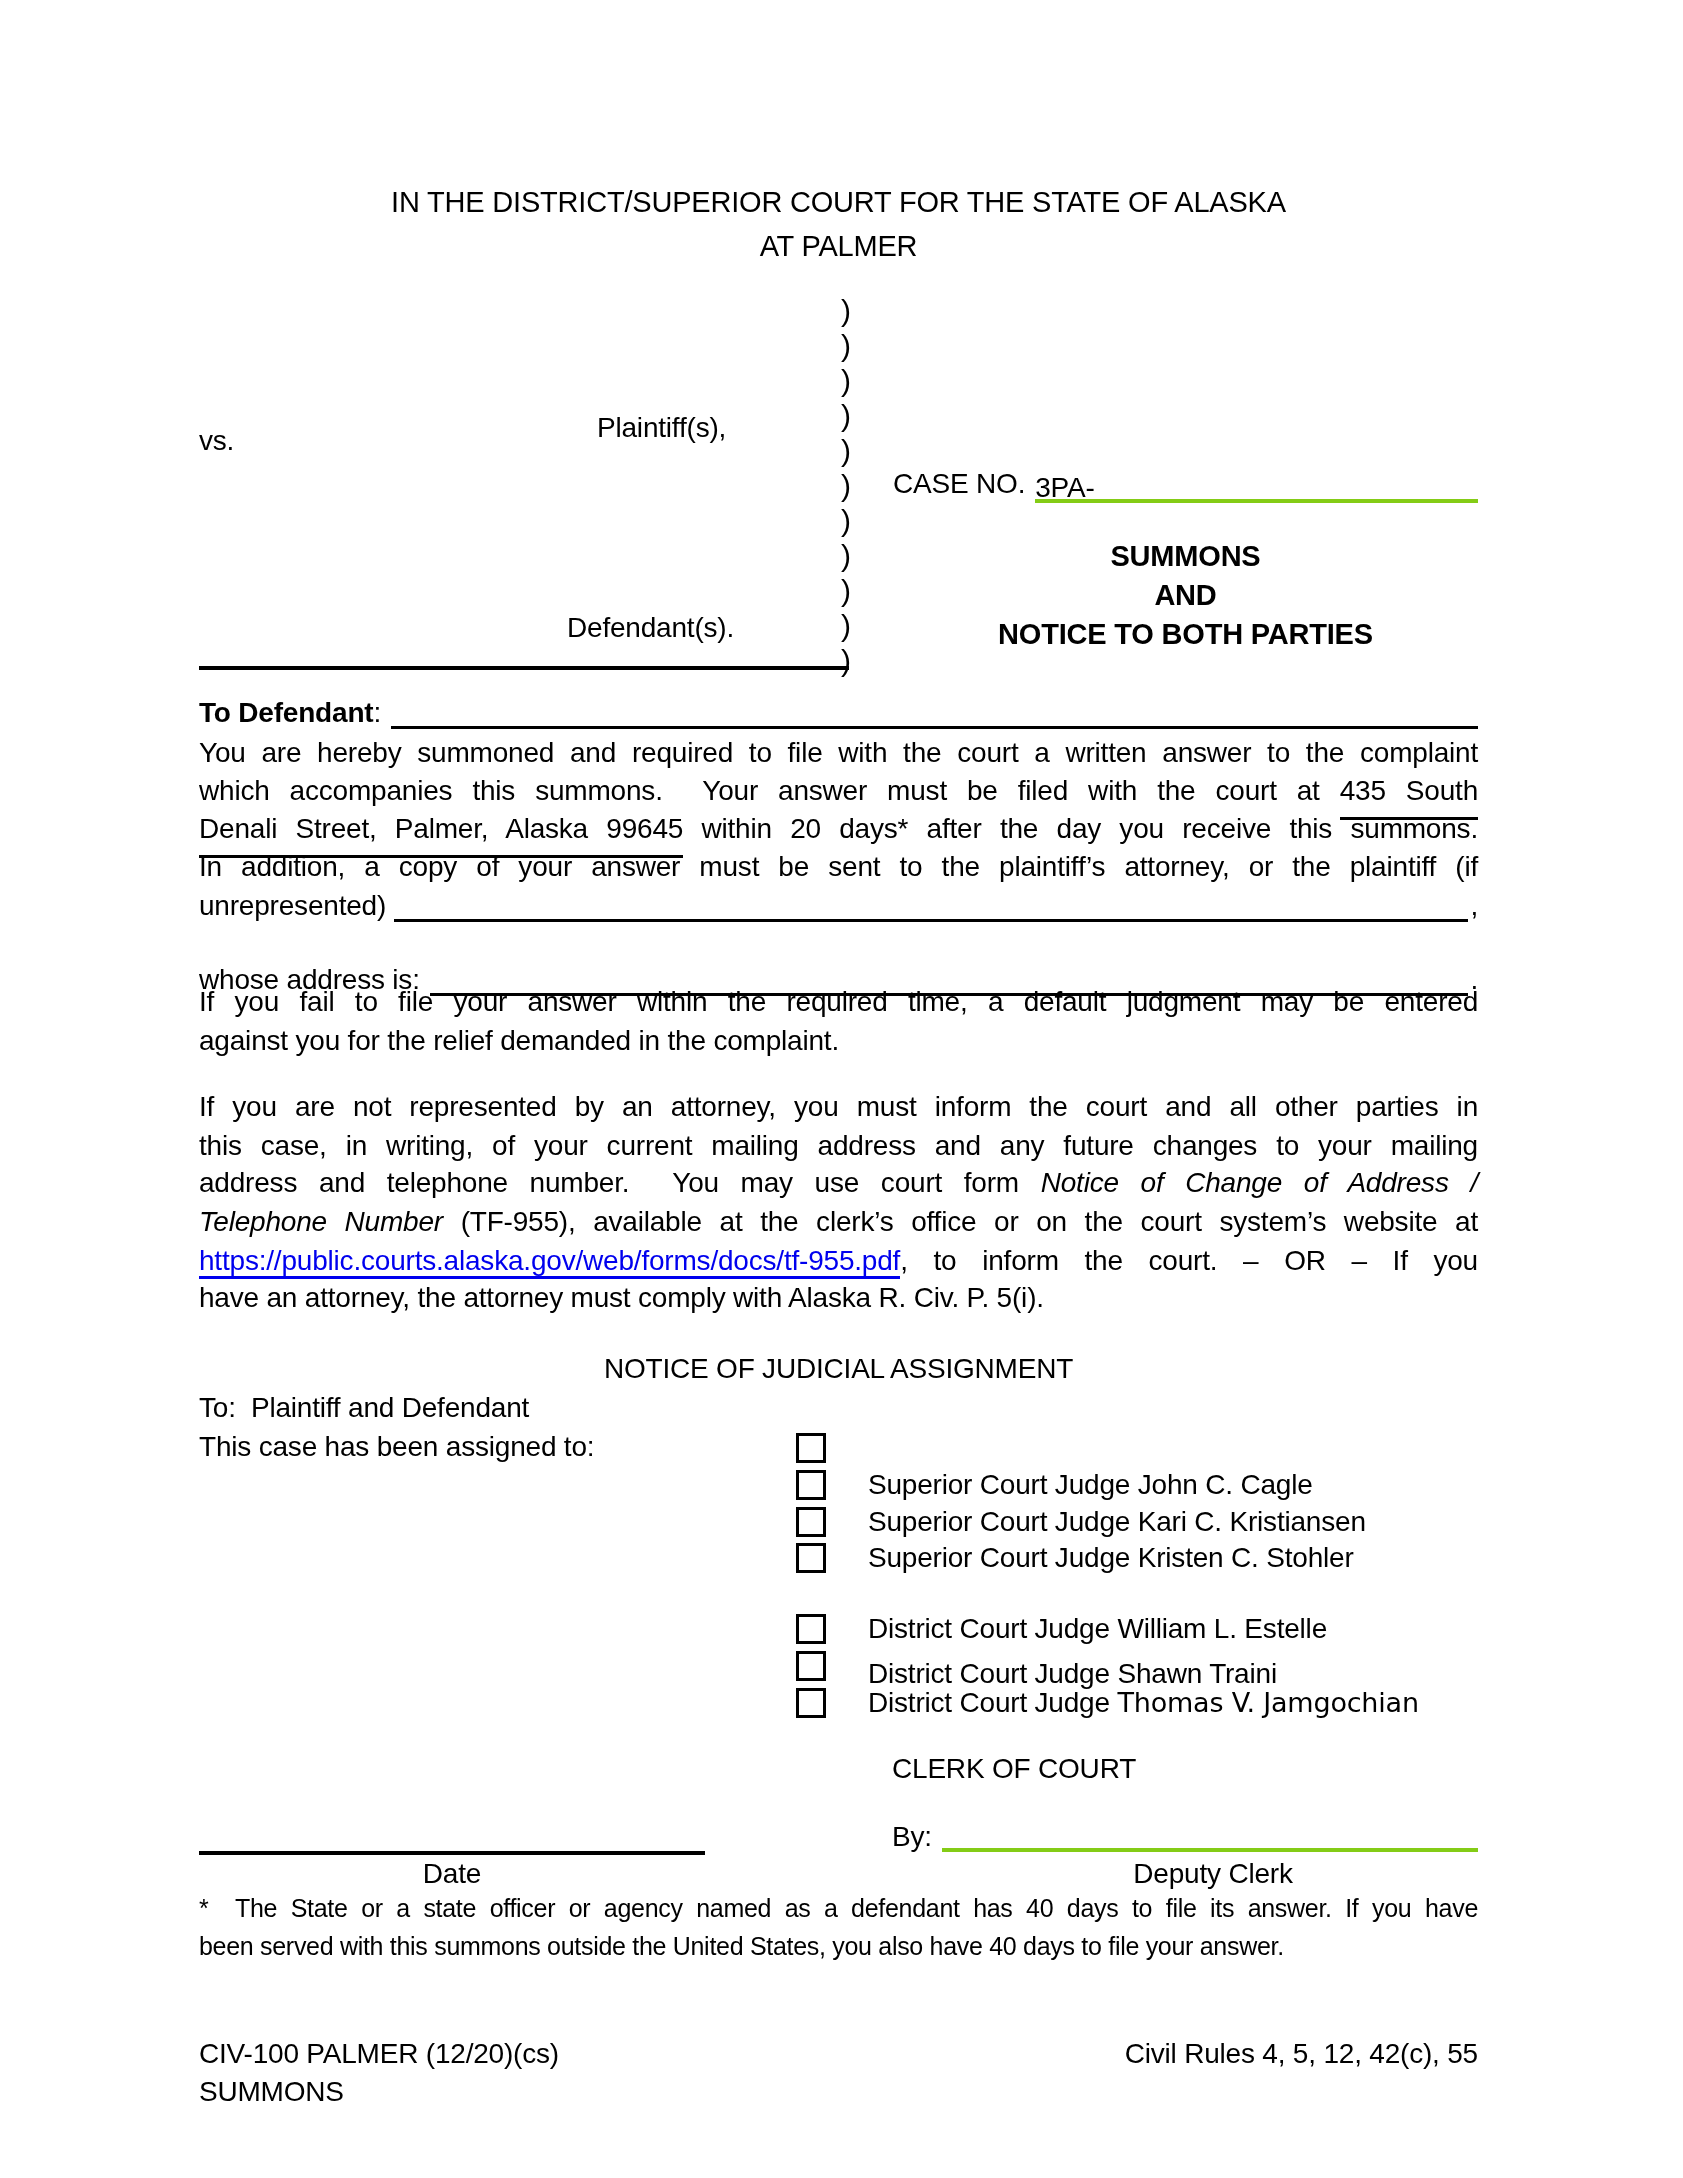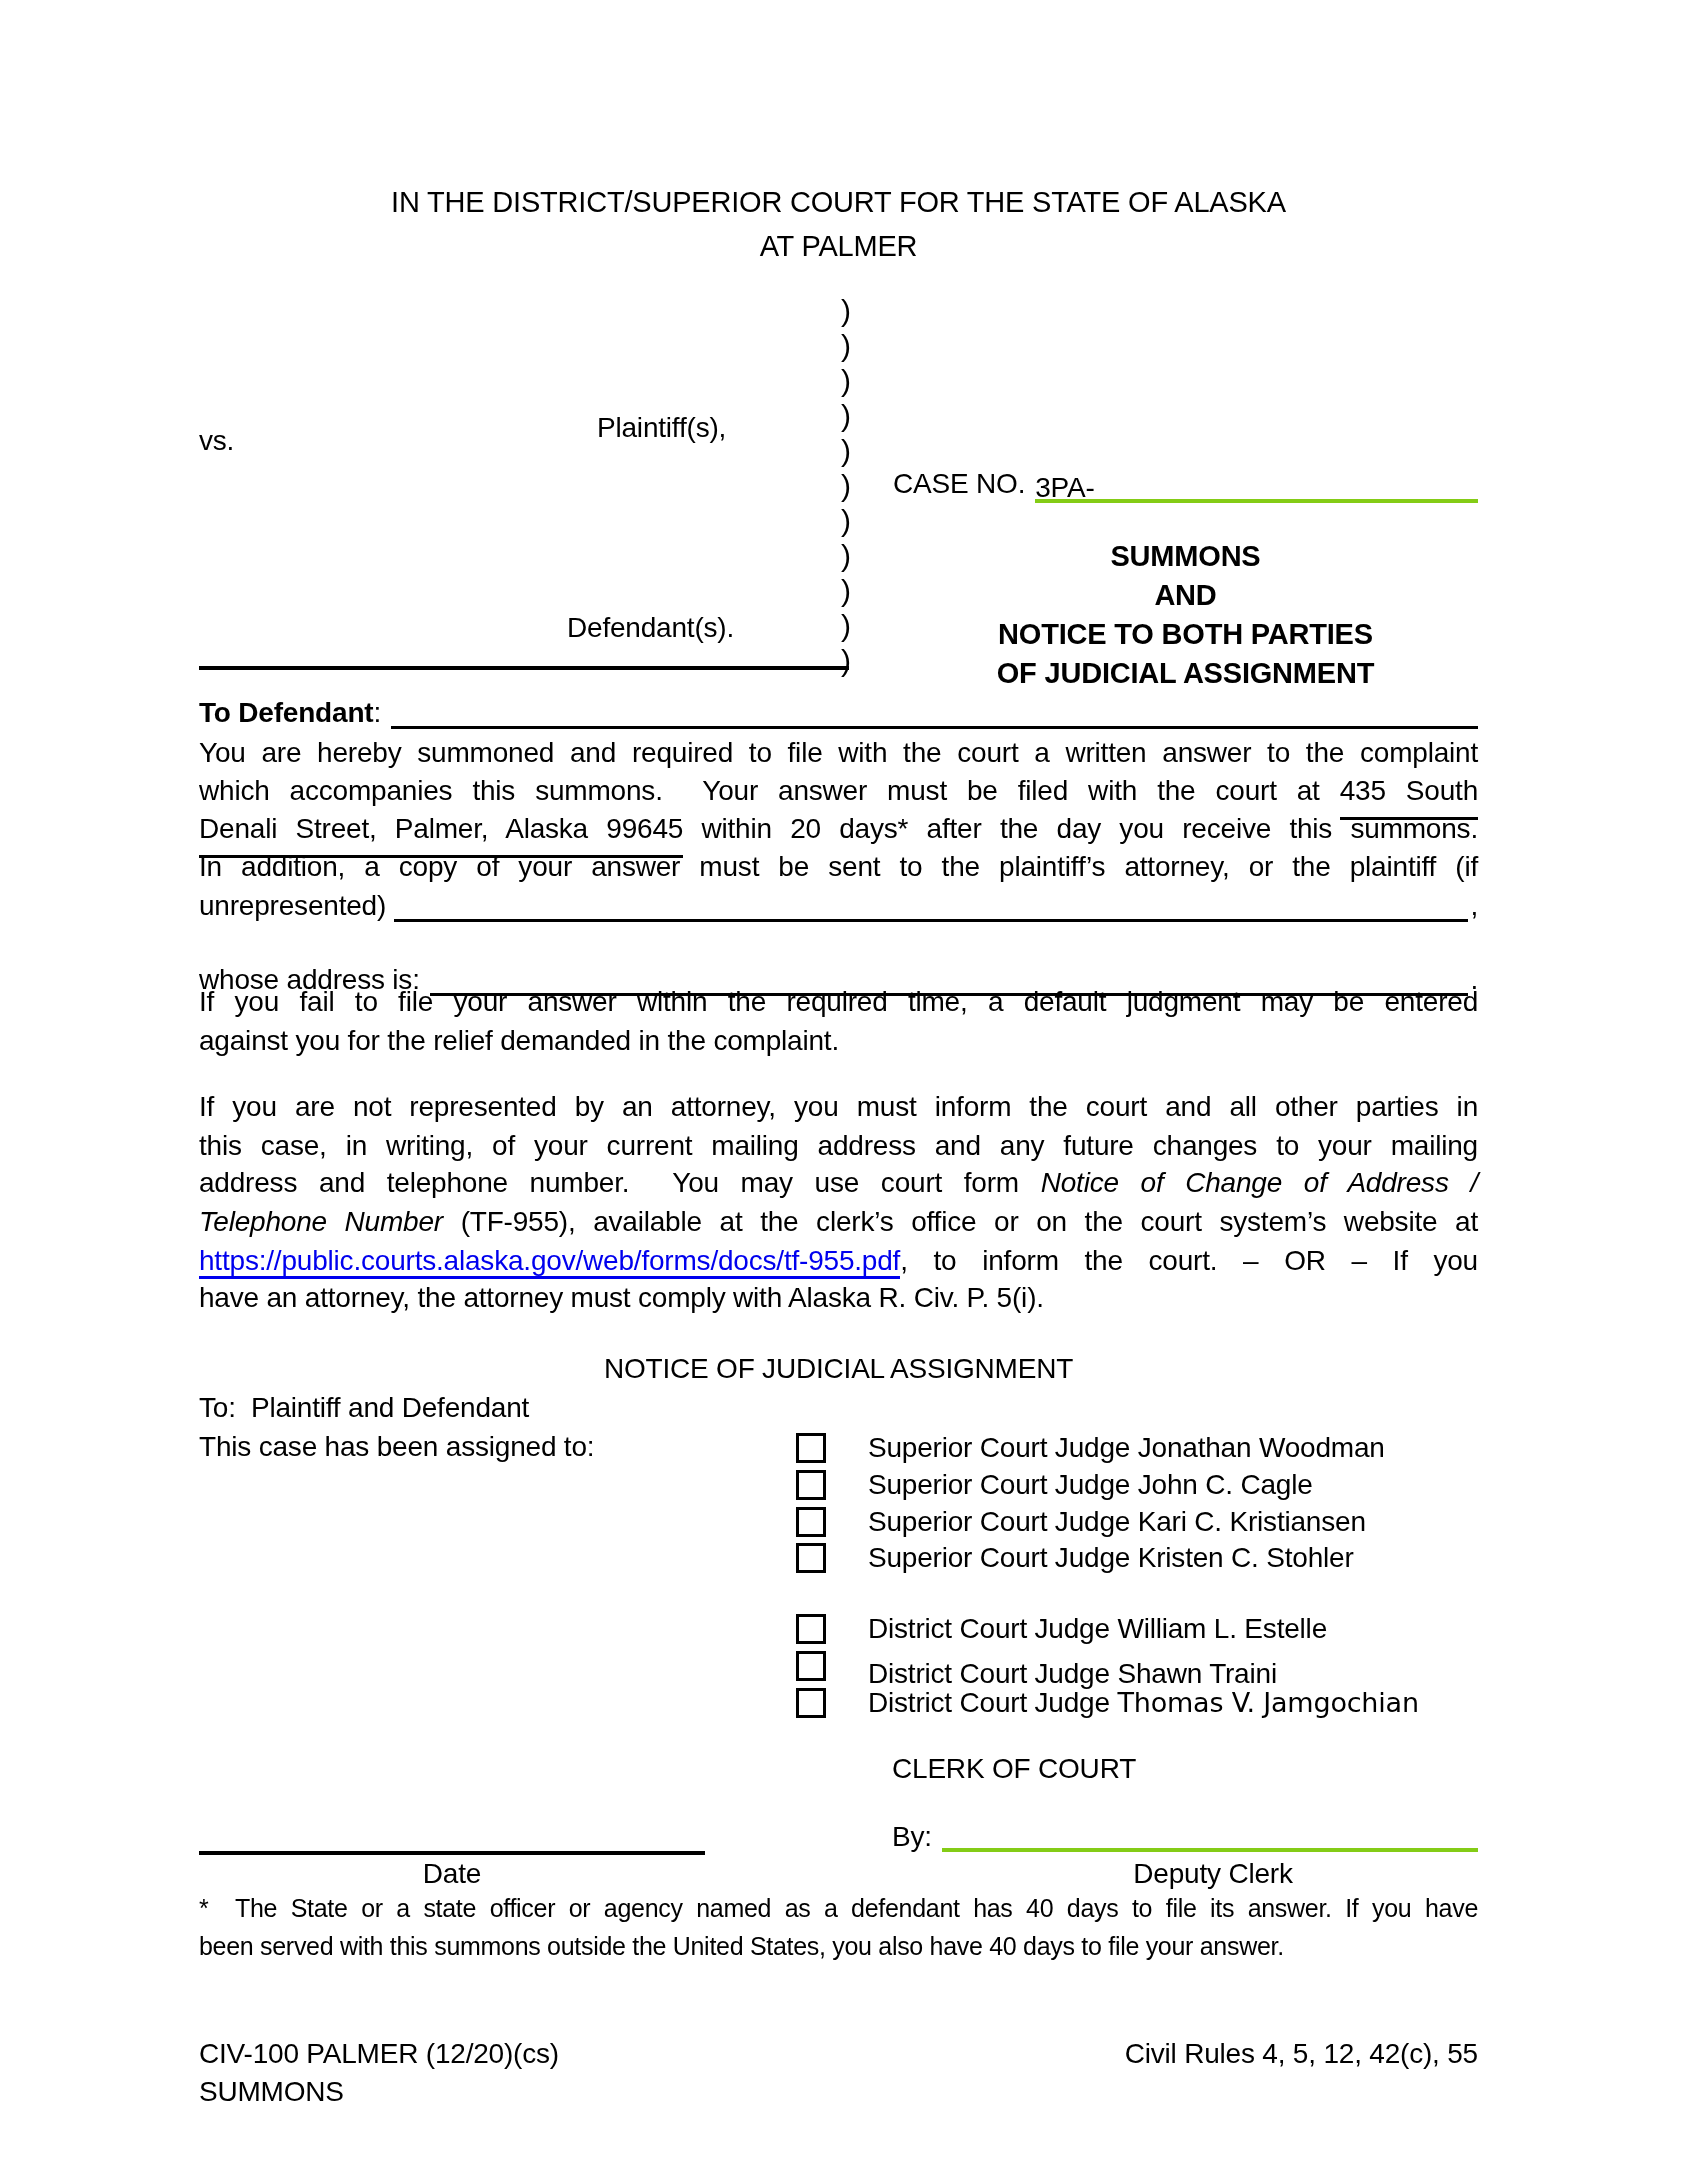--- a/index.html
+++ b/index.html
@@ -65,21 +65,20 @@
 
   <div class="abs flexline" style="left:893px; top:464px; width:585px; line-height:39px;align-items:flex-end;">
     <span>CASE NO.</span>
     <span class="fill fill-thick"><span>3PA-</span></span>
   </div>
 
   <div class="abs caption-title" style="top:537px;">
     <div>SUMMONS</div>
     <div>AND</div>
     <div>NOTICE TO BOTH PARTIES</div>
-    <div>OF JUDICIAL ASSIGNMENT</div>
   </div>
 
   <div class="line flexline" style="top:693px;">
     <span class="b">To Defendant</span>
       <span>:</span>
     <span class="fill"></span>
   </div>
 
   <div class="line just" style="top:733px;">You are hereby summoned and required to file with the court a written answer to the complaint</div>
   <div class="line just" style="top:771px;"><span>which accompanies this summons.&nbsp; Your answer must be filed with the court at </span><span class="u">435 South</span></div>
@@ -104,21 +103,20 @@
   <div class="line just" style="top:1163px;"><span>address and telephone number.&nbsp; You may use court form </span><span class="it">Notice of Change of Address /</span></div>
   <div class="line just" style="top:1202px;"><span class="it">Telephone Number</span><span> (TF-955), available at the clerk’s office or on the court system’s website at</span></div>
   <div class="line just" style="top:1241px;"><span class="lnk">https://public.courts.alaska.gov/web/forms/docs/tf-955.pdf</span><span>, to inform the court. – OR – If you</span></div>
   <div class="line" style="top:1278px;">have an attorney, the attorney must comply with Alaska R. Civ. P. 5(i).</div>
 
   <div class="line heading-center" style="top:1349px;">NOTICE OF JUDICIAL ASSIGNMENT</div>
   <div class="line" style="top:1388px;">To:&nbsp; Plaintiff and Defendant</div>
   <div class="abs" style="left:199px; top:1427px; line-height:39px;">This case has been assigned to:</div>
 
   <span class="cbx" style="left:796px; top:1433px;"></span>
-  <div class="jlabel" style="top:1428px;">Superior Court Judge Jonathan Woodman</div>
   <span class="cbx" style="left:796px; top:1470px;"></span>
   <div class="jlabel" style="top:1465px;">Superior Court Judge John C. Cagle</div>
   <span class="cbx" style="left:796px; top:1507px;"></span>
   <div class="jlabel" style="top:1502px;">Superior Court Judge Kari C. Kristiansen</div>
   <span class="cbx" style="left:796px; top:1543px;"></span>
   <div class="jlabel" style="top:1538px;">Superior Court Judge Kristen C. Stohler</div>
 
   <span class="cbx" style="left:796px; top:1614px;"></span>
   <div class="jlabel" style="top:1609px;">District Court Judge William L. Estelle</div>
   <span class="cbx" style="left:796px; top:1651px;"></span>

